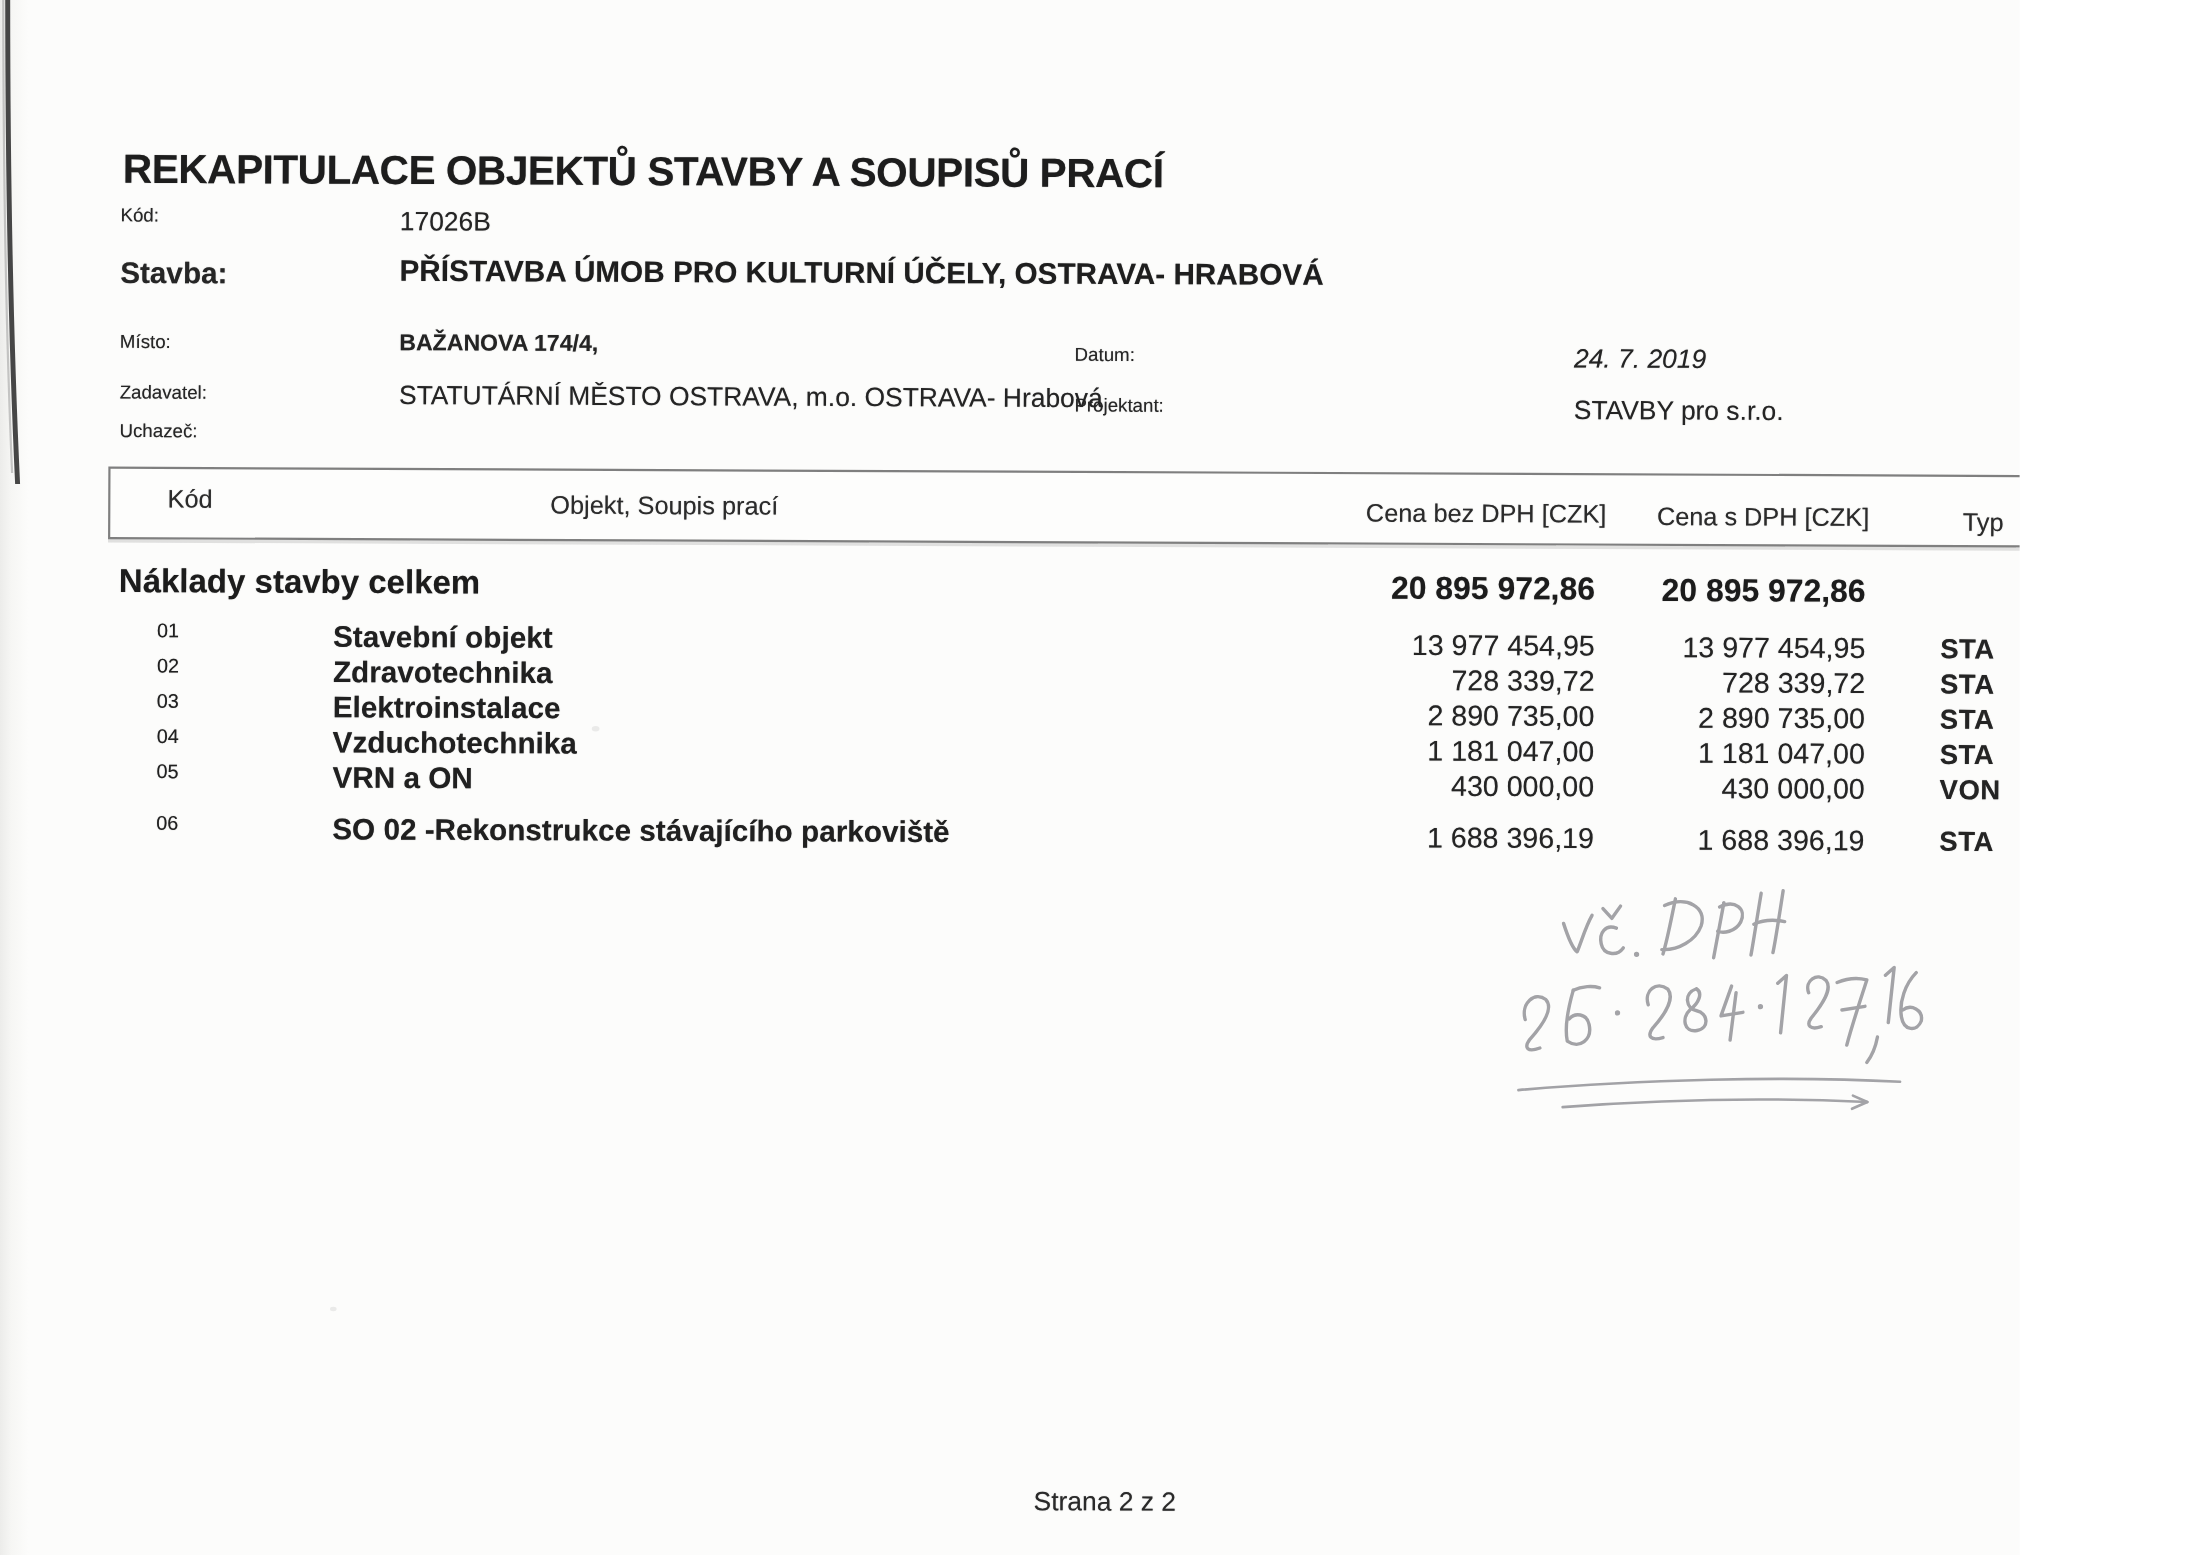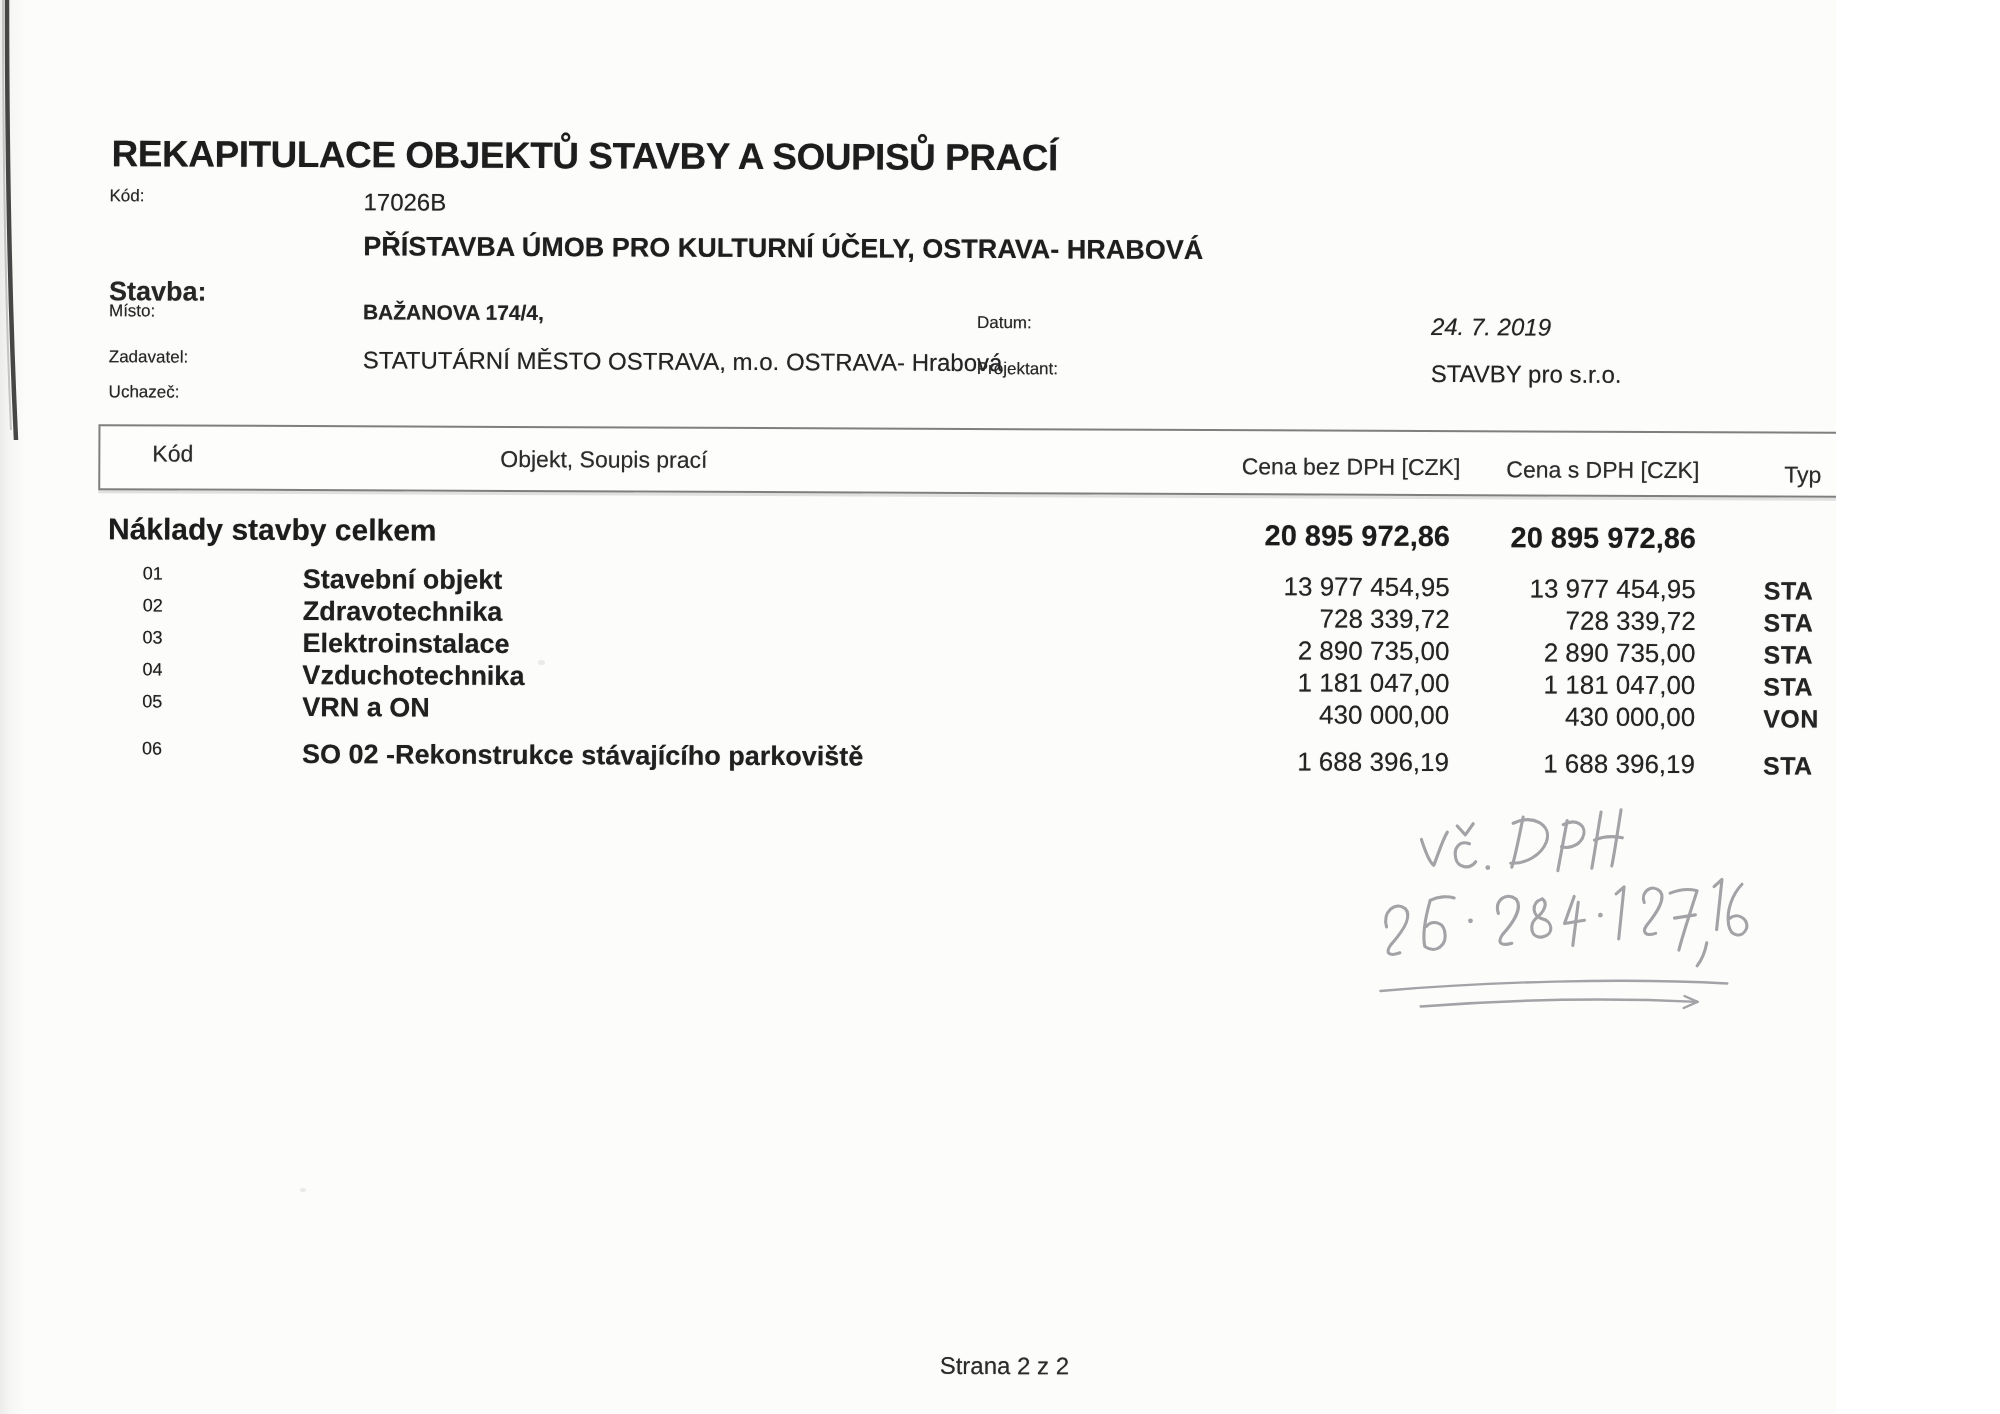--- a/index.html
+++ b/index.html
@@ -14,21 +14,21 @@
     text-shadow:0 0 0.8px rgba(35,35,35,0.5);
   }
   .abs{position:absolute;white-space:nowrap;}
   .doc-title{left:112px;top:108px;font-size:37px;font-weight:700;letter-spacing:-0.5px;color:#1d1d1d;}
   .lbl{font-size:17px;color:#262626;}
   .val{font-size:24px;color:#242424;}
   .bold{font-weight:700;}
   
   .f-kod-l{left:110px;top:186px;}
   .f-kod-v{left:364px;top:187px;}
-  .f-stavba-l{left:110px;top:233px;font-size:27px;margin-top:43px;}
+  .f-stavba-l{left:110px;top:233px;font-size:27px;}
   .f-stavba-v{left:364px;top:230px;font-size:27px;color:#1e1e1e;}
   .f-misto-l{left:110px;top:301px;}
   .f-misto-v{left:364px;top:299px;font-size:21px;}
   .f-datum-l{left:978px;top:309px;}
   .f-datum-v{left:1432px;top:307px;font-style:italic;}
   .f-zadav-l{left:110px;top:347px;}
   .f-zadav-v{left:364px;top:345px;}
   .f-projekt-l{left:978px;top:355px;}
   .f-projekt-v{left:1432px;top:354px;}
   .f-uchaz-l{left:110px;top:382px;}

